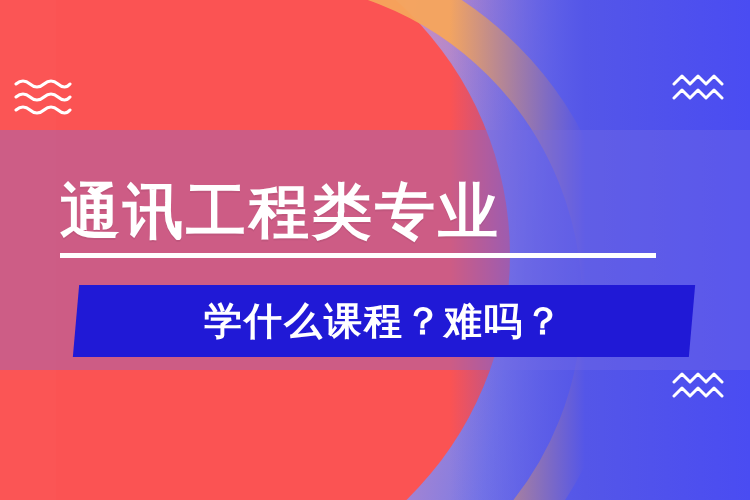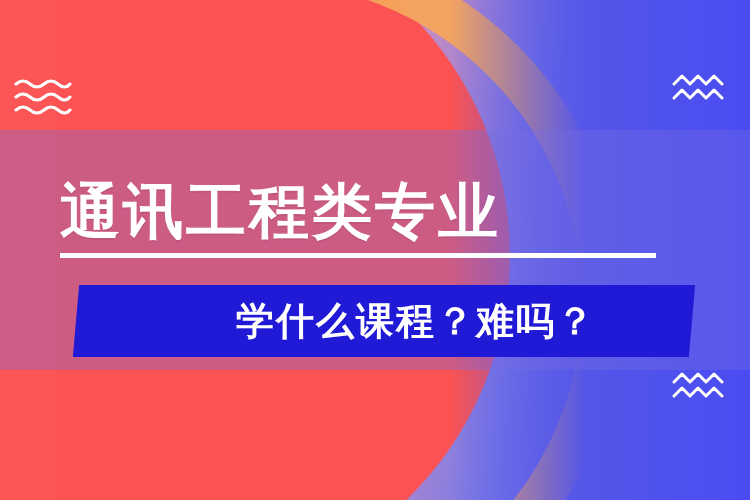--- a/index.html
+++ b/index.html
@@ -115,21 +115,20 @@
     width: 616px;
     height: 72px;
     display: flex;
     align-items: center;
     justify-content: center;
     font-size: 38px;
     font-weight: bold;
     color: #ffffff;
     letter-spacing: 2px;
     white-space: nowrap;
-    margin-left: 32px;
   }
 </style>
 </head>
 <body>
 
 <div id="banner">
 
   <div class="bg-base"></div>
   <div class="bg-circle2"></div>
   <div class="bg-arc"></div>

